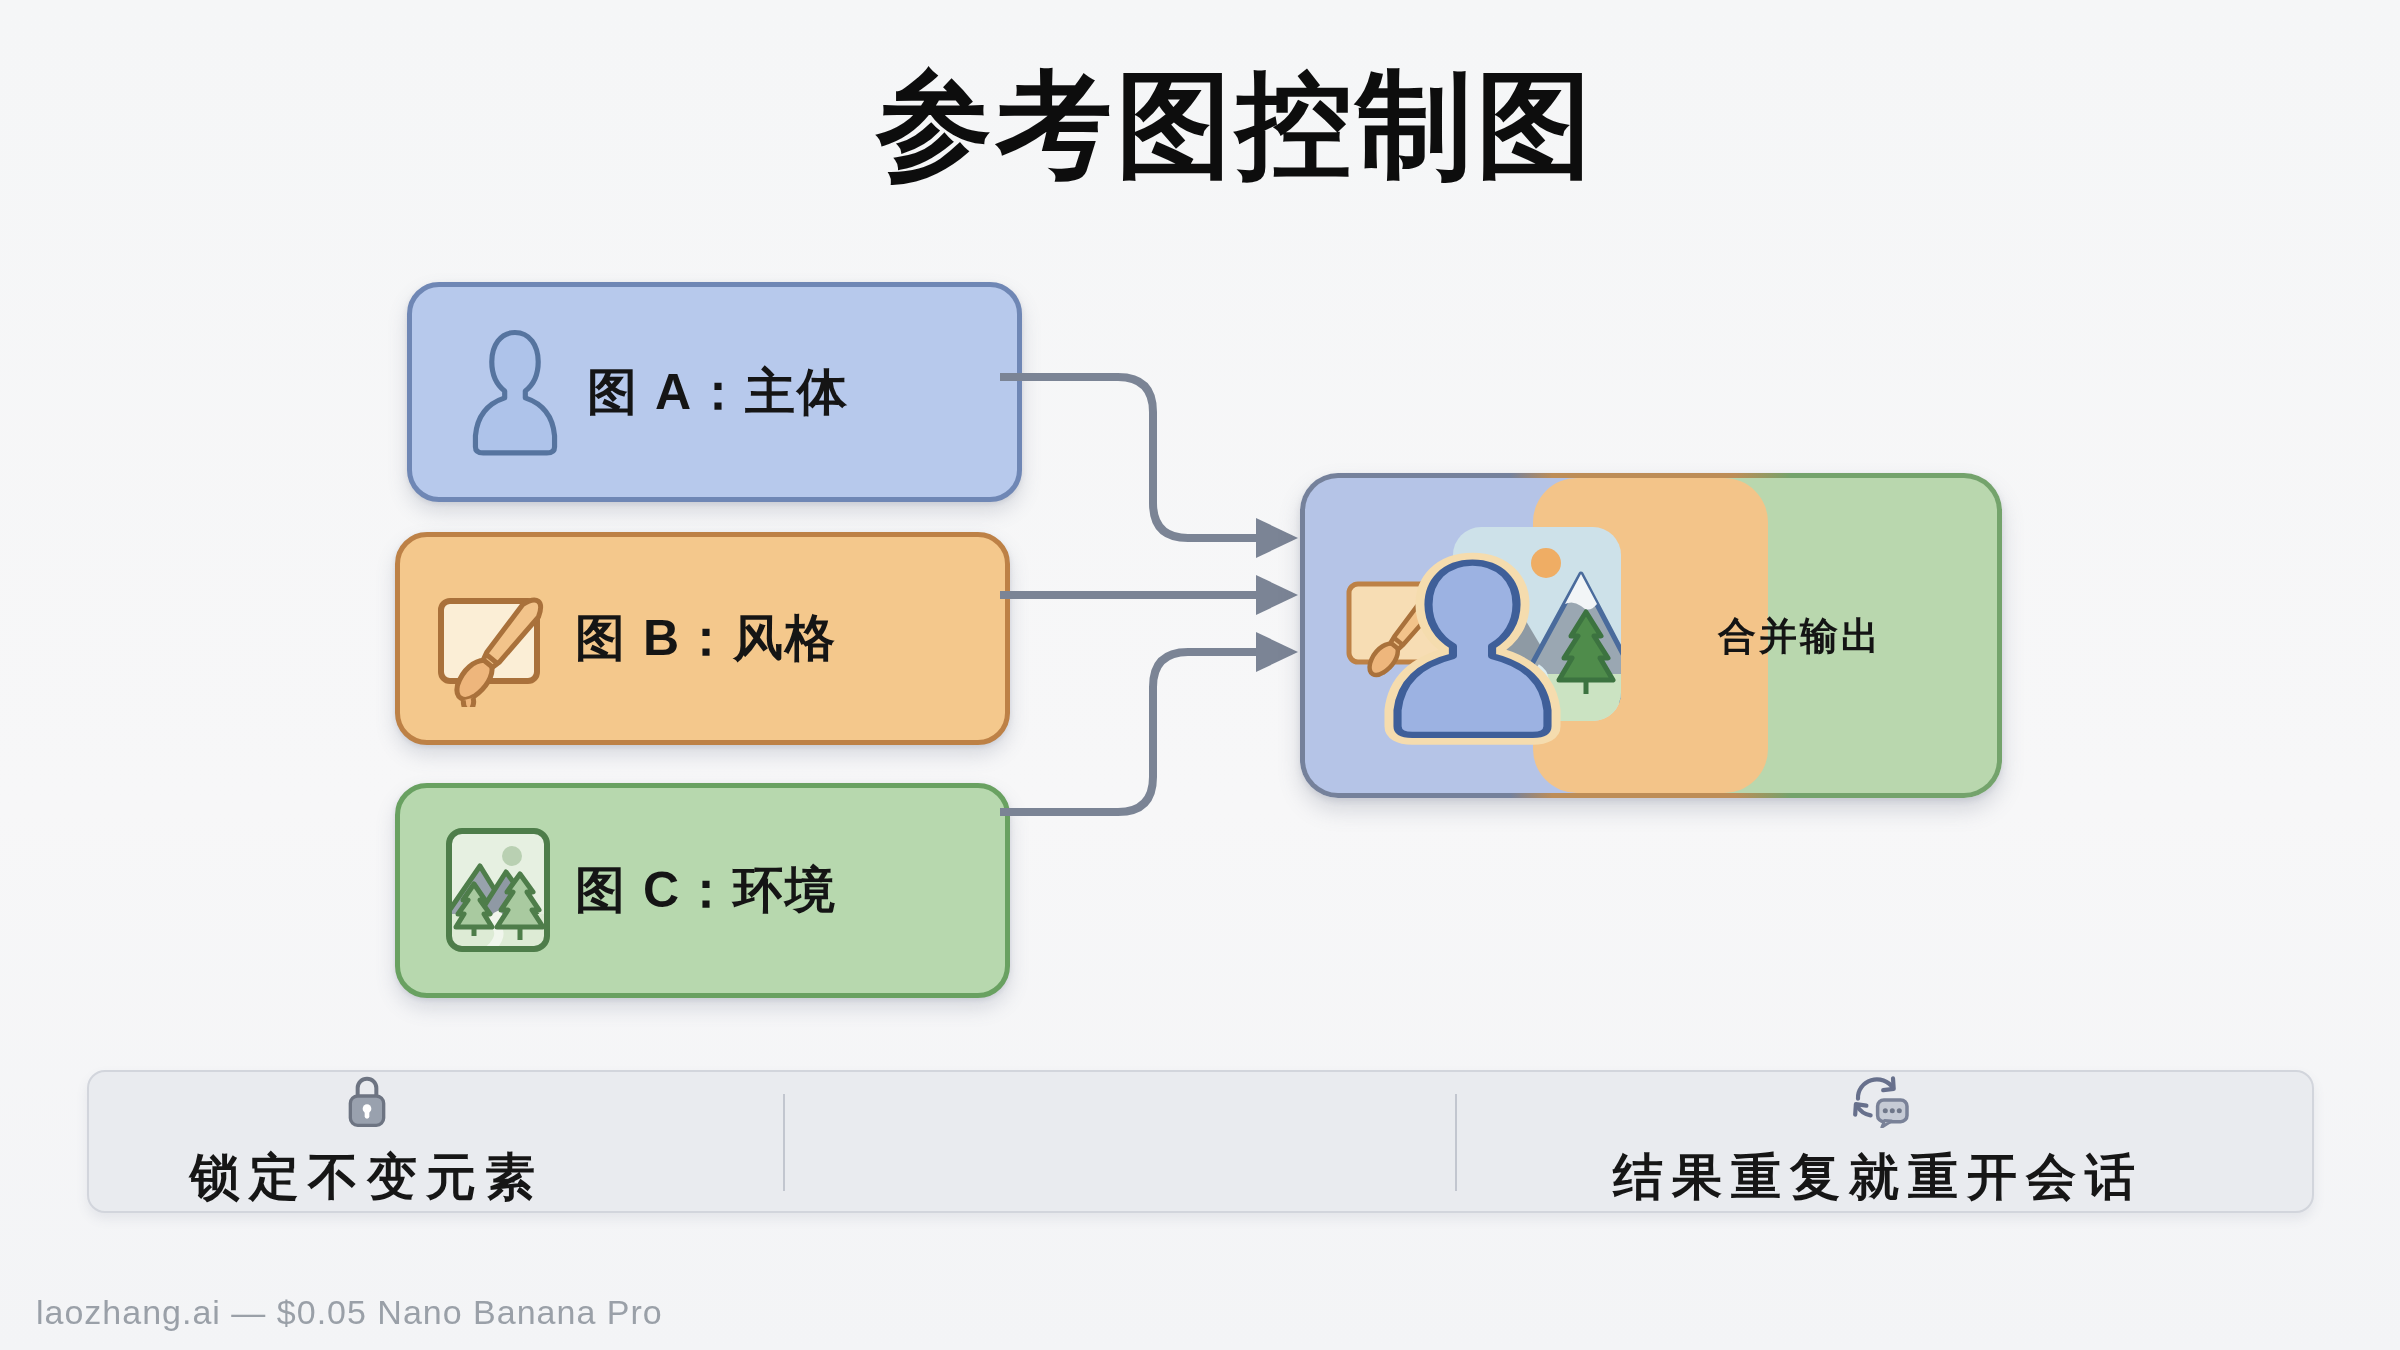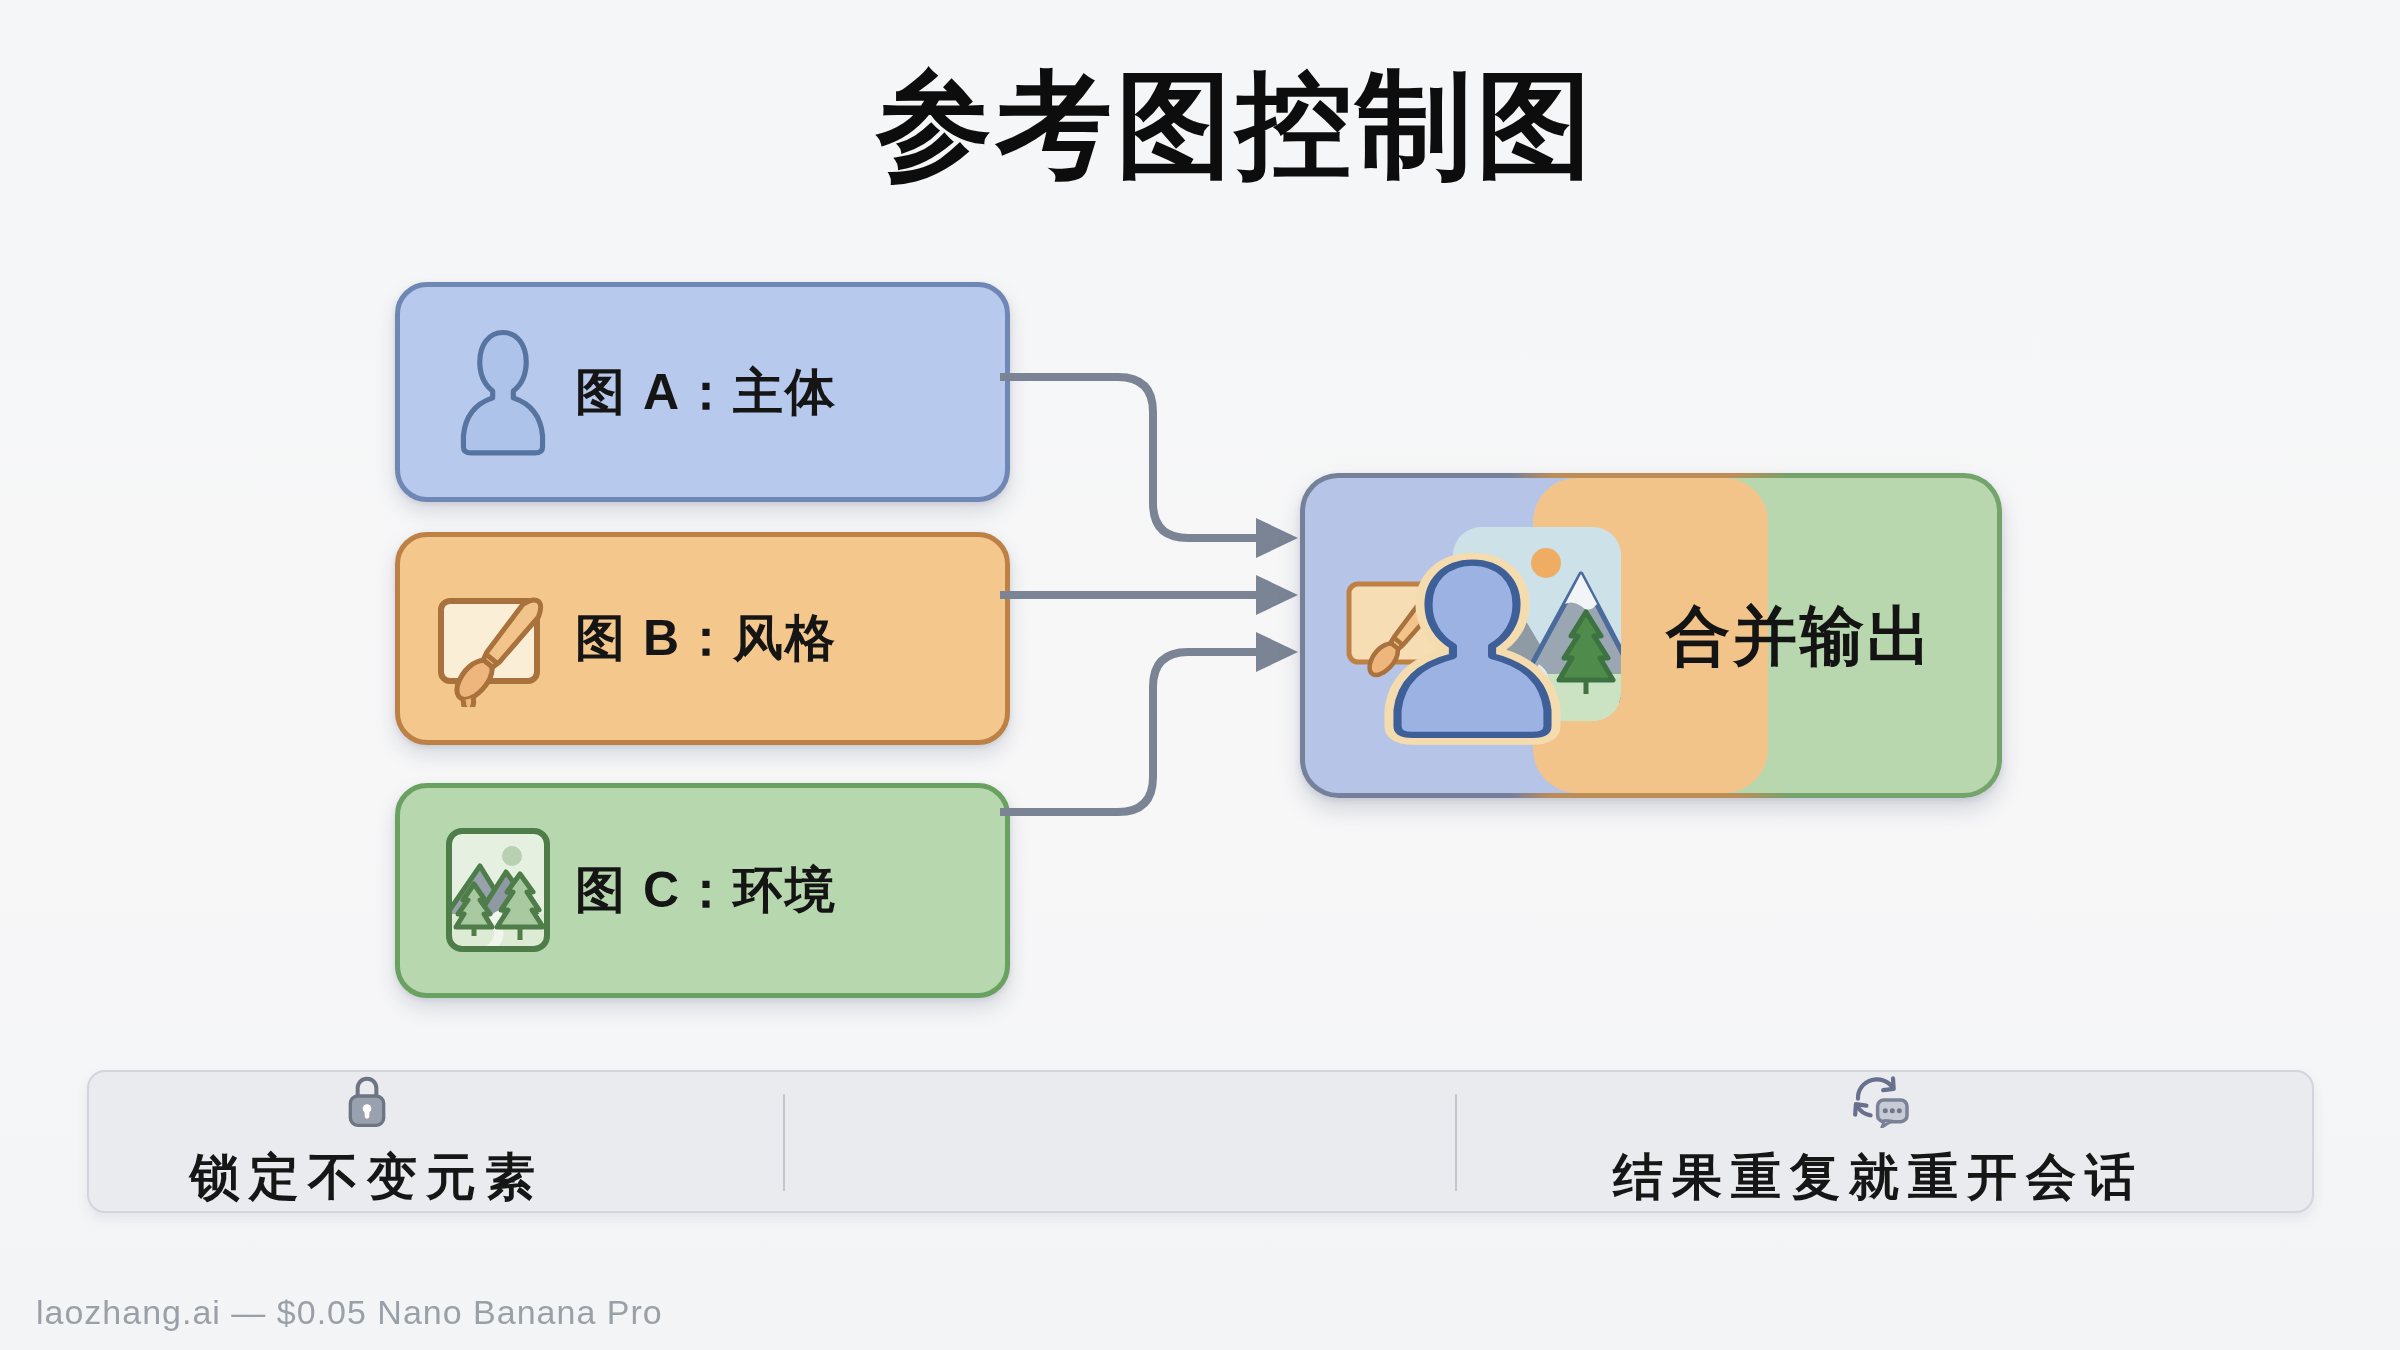--- a/index.html
+++ b/index.html
@@ -13,41 +13,41 @@
     font-size:116px;font-weight:800;letter-spacing:4px;color:#0d0d0d;margin:0;padding-left:36px;
   }
   
   .inbox{position:absolute;left:395px;width:605px;border-radius:32px;
     box-shadow:0 10px 20px rgba(90,100,125,.20),0 2px 5px rgba(90,100,125,.14);}
   .inbox .icon{position:absolute;}
   .inbox .label{
     position:absolute;left:175px;top:0;height:100%;display:flex;align-items:center;
     font-size:50px;font-weight:600;letter-spacing:2px;color:#151515;white-space:nowrap;
   }
-  .box-a{top:282px;height:210px;background:#b7c9ec;border:5px solid #6f87b5;}
+  .box-a{top:282px;height:210px;background:#b7c9ec;border:5px solid #6f87b5;margin-left:12px;}
   .box-b{top:532px;height:203px;background:#f4c88c;border:5px solid #bd8146;}
   .box-c{top:783px;height:205px;background:#b7d8ae;border:5px solid #69a161;}
   
   .arrows{position:absolute;left:0;top:0;width:2400px;height:1350px;pointer-events:none;}
   
   .outbox{
     position:absolute;left:1300px;top:473px;width:702px;height:325px;border-radius:38px;
     padding:5px;box-sizing:border-box;
     background:linear-gradient(90deg,#75819b 0%,#75819b 30%,#bd8d57 36%,#bd8d57 62%,#74a36c 70%,#74a36c 100%);
     box-shadow:0 12px 22px rgba(90,100,125,.22),0 3px 6px rgba(90,100,125,.14);
   }
   .outbox-inner{position:relative;width:100%;height:100%;border-radius:33px;overflow:hidden;}
   .band{position:absolute;top:0;bottom:0;}
   .band-blue{left:0;width:352px;background:#b5c4e7;}
   .band-green{left:352px;right:0;background:#b9d7ae;}
   .band-orange{left:228px;width:235px;background:#f3c489;border-radius:44px;}
   .outbox .label{
     position:absolute;left:330px;top:127px;width:330px;height:62px;
     display:flex;align-items:center;justify-content:center;
-    font-size:64px;font-weight:700;letter-spacing:3px;color:#141414;white-space:nowrap;
+    font-size:38px;font-weight:700;letter-spacing:3px;color:#141414;white-space:nowrap;
   }
   .composite{position:absolute;left:0;top:0;}
   
   .tipsbar{
     position:absolute;left:87px;top:1070px;width:2227px;height:143px;border-radius:18px;
     background:#e9ebef;border:2px solid #d2d5dc;box-sizing:border-box;
     box-shadow:0 6px 12px rgba(90,100,125,.10);
   }
   .tip{position:absolute;top:0;height:100%;display:flex;align-items:center;gap:16px;flex-direction:column;}
   .tip-1{left:101px;} .tip-2{left:746px;} .tip-3{left:1524px;}

